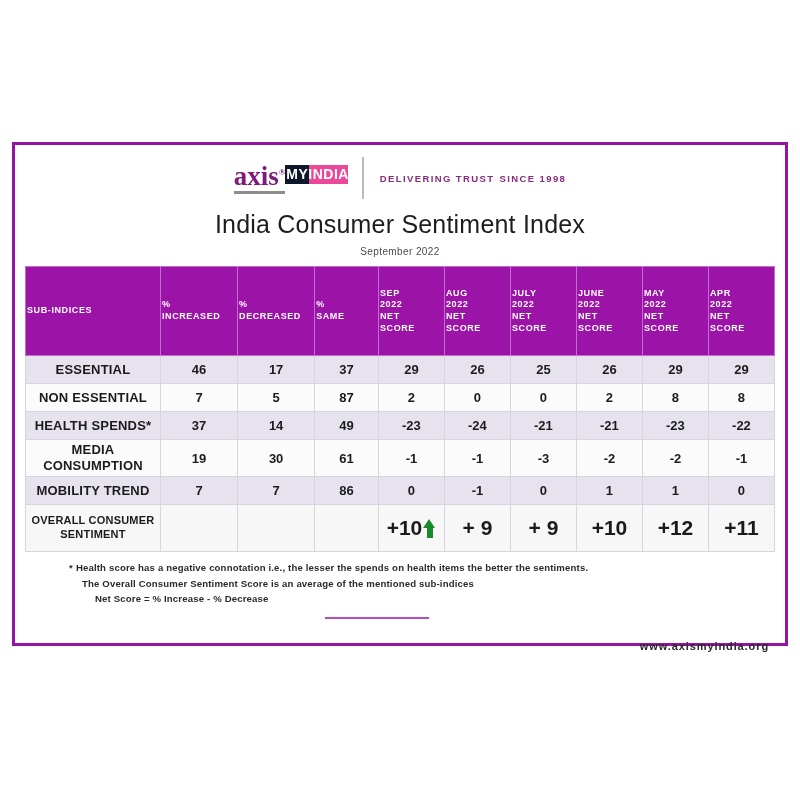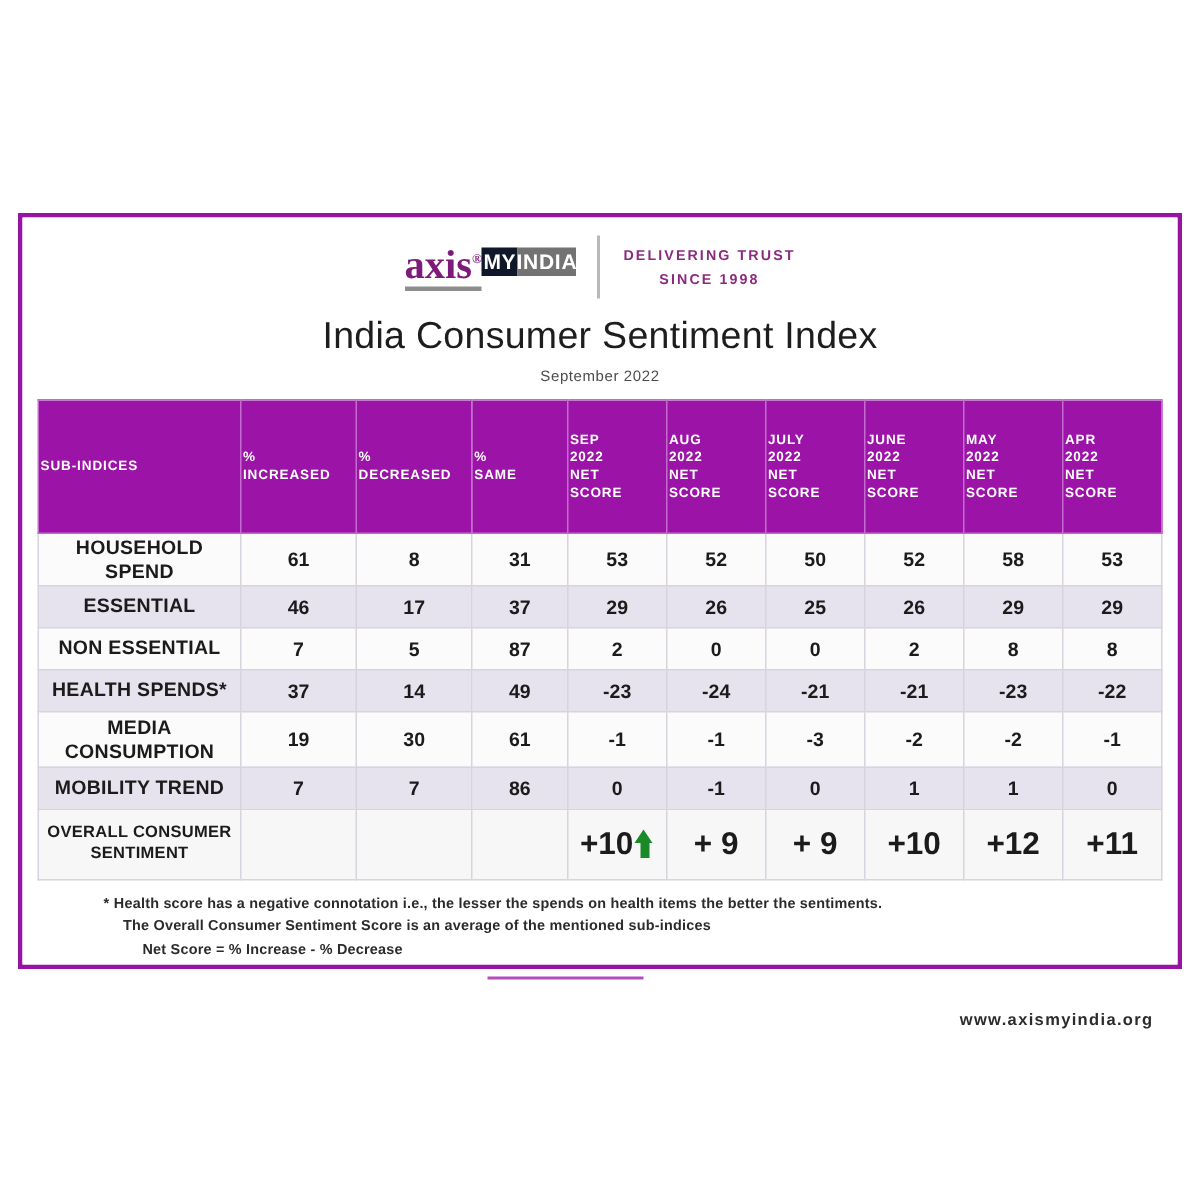--- a/index.html
+++ b/index.html
@@ -82,39 +82,38 @@
     font-size: 14px;
     font-weight: 700;
     font-family: "Liberation Sans", sans-serif;
     display: flex;
     align-items: center;
     justify-content: center;
     width: 38%;
     letter-spacing: 0.5px;
   }
   .logo-india {
-    background: #737373;
+    background: #ec4899;
     color: #ffffff;
     font-size: 14px;
     font-weight: 700;
     font-family: "Liberation Sans", sans-serif;
     display: flex;
     align-items: center;
     justify-content: center;
     width: 62%;
     letter-spacing: 0.5px;
   }
   .logo-divider {
     width: 2px;
     height: 42px;
     background: #b9b9b9;
   }
   .tagline {
     display: flex;
-    flex-direction: column;
     align-items: center;
     gap: 5px;
     color: #8c2a7e;
     font-size: 9.5px;
     font-weight: 700;
     letter-spacing: 1.4px;
   }
 
   .main-title {
     text-align: center;
@@ -293,32 +292,20 @@
               <th>%<br>SAME</th>
               <th>SEP<br>2022<br>NET<br>SCORE</th>
               <th>AUG<br>2022<br>NET<br>SCORE</th>
               <th>JULY<br>2022<br>NET<br>SCORE</th>
               <th>JUNE<br>2022<br>NET<br>SCORE</th>
               <th>MAY<br>2022<br>NET<br>SCORE</th>
               <th>APR<br>2022<br>NET<br>SCORE</th>
             </tr>
         </thead>
         <tbody id="table-body">
-            <tr>
-              <td class="label">HOUSEHOLD SPEND</td>
-              <td>61</td>
-              <td>8</td>
-              <td>31</td>
-              <td>53</td>
-              <td>52</td>
-              <td>50</td>
-              <td>52</td>
-              <td>58</td>
-              <td>53</td>
-            </tr>
             <tr class="alt">
               <td class="label">ESSENTIAL</td>
               <td>46</td>
               <td>17</td>
               <td>37</td>
               <td>29</td>
               <td>26</td>
               <td>25</td>
               <td>26</td>
               <td>29</td>

